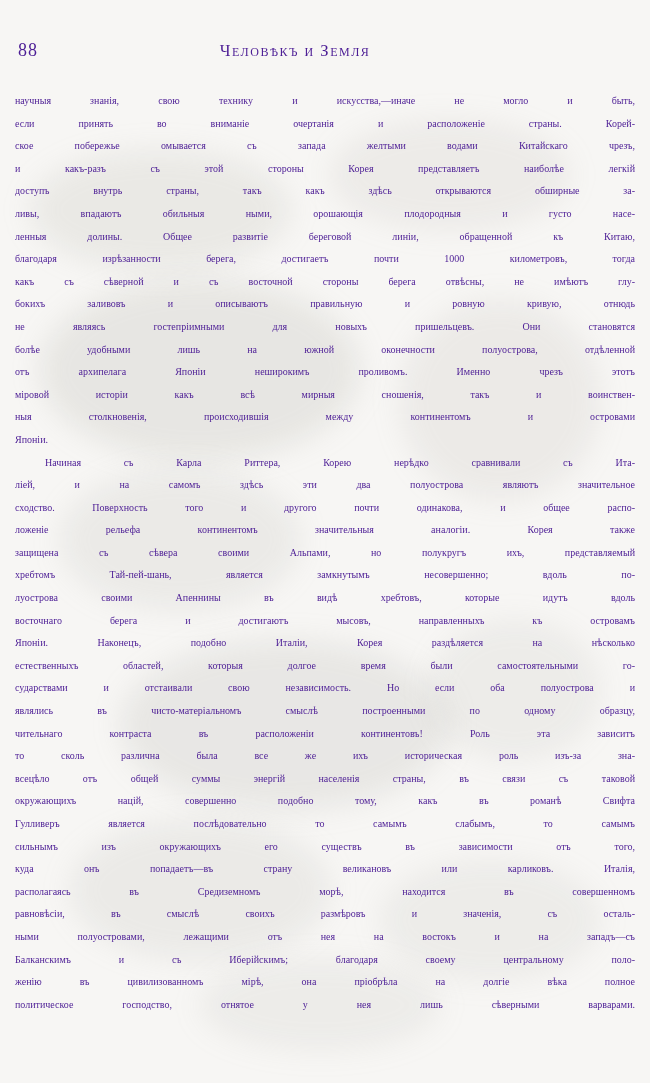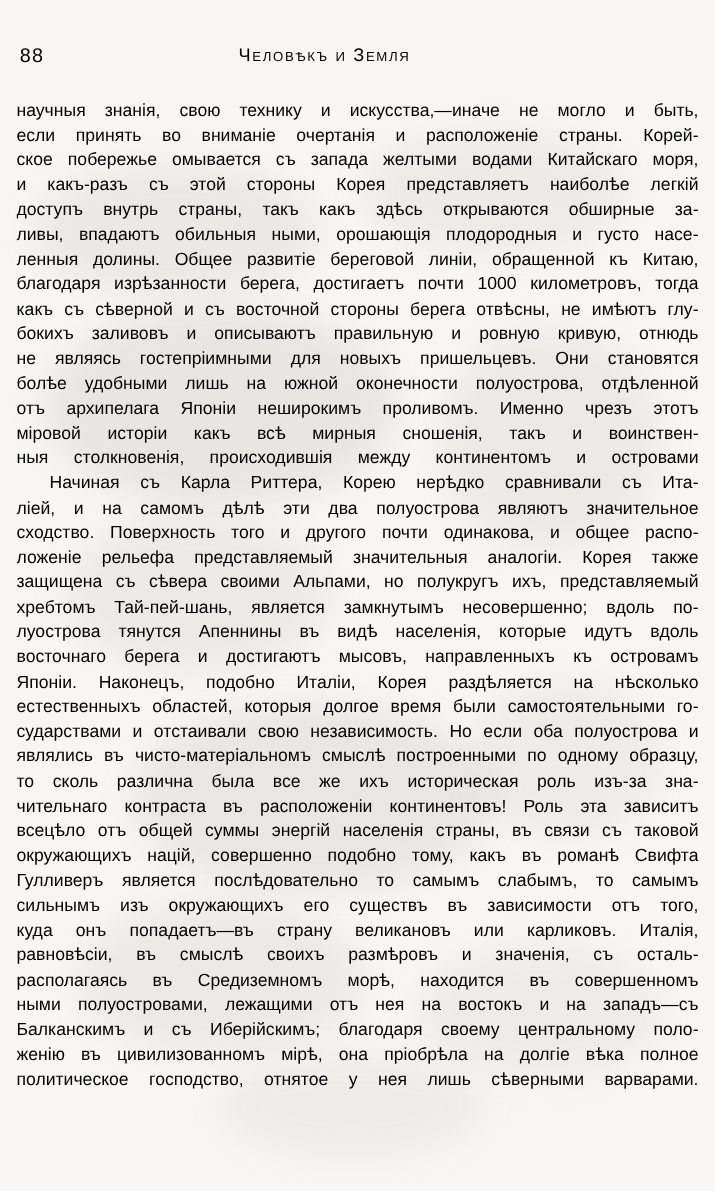--- a/index.html
+++ b/index.html
@@ -6,22 +6,22 @@
     margin: 0;
     padding: 0;
     background: #e9e9e7;
   }
   .page {
     position: relative;
     width: 650px;
     height: 1083px;
     background: #f7f6f4;
     overflow: hidden;
-    font-family: Liberation Sans, sans-serif;
-    color: #000000;
+    font-family: Liberation Serif, serif;
+    color: #4c1d95;
   }
   
   .blot {
     position: absolute;
     border-radius: 50%;
     filter: blur(14px);
     pointer-events: none;
     z-index: 1;
   }
   .b1  { left: 30px;  top: 150px; width: 260px; height: 120px; background: rgba(168,166,158,0.16); }
@@ -61,21 +61,21 @@
   .text-block {
     position: absolute;
     left: 15px;
     top: 90px;
     width: 620px;
     z-index: 2;
   }
   .line {
     height: 22.6px;
     line-height: 22.6px;
-    font-size: 16px;
+    font-size: 10px;
     text-align: justify;
     text-align-last: justify;
     overflow: hidden;
     white-space: normal;
   }
   .line.indent { padding-left: 30px; }
   .line.flush-last { text-align-last: left; }
 </style>
 </head>
 <body>
@@ -95,52 +95,53 @@
 
   <div class="header-row">
     <span class="page-number">88</span>
     <div class="running-title">Человѣкъ и Земля</div>
   </div>
 
   <div class="text-block">
 
   <div class="line">научныя знанія, свою технику и искусства,—иначе не могло и быть,</div>
       <div class="line">если принять во вниманіе очертанія и расположеніе страны. Корей-</div>
-      <div class="line">ское побережье омывается съ запада желтыми водами Китайскаго моря,</div>
+      <div class="line">ское побережье омывается съ запада желтыми водами Китайскаго чрезъ,</div>
       <div class="line">и какъ-разъ съ этой стороны Корея представляетъ наиболѣе легкій</div>
       <div class="line">доступъ внутрь страны, такъ какъ здѣсь открываются обширные за-</div>
       <div class="line">ливы, впадаютъ обильныя ными, орошающія плодородныя и густо насе-</div>
       <div class="line">ленныя долины. Общее развитіе береговой линіи, обращенной къ Китаю,</div>
       <div class="line">благодаря изрѣзанности берега, достигаетъ почти 1000 километровъ, тогда</div>
       <div class="line">какъ съ сѣверной и съ восточной стороны берега отвѣсны, не имѣютъ глу-</div>
       <div class="line">бокихъ заливовъ и описываютъ правильную и ровную кривую, отнюдь</div>
       <div class="line">не являясь гостепріимными для новыхъ пришельцевъ. Они становятся</div>
       <div class="line">болѣе удобными лишь на южной оконечности полуострова, отдѣленной</div>
       <div class="line">отъ архипелага Японіи неширокимъ проливомъ. Именно чрезъ этотъ</div>
       <div class="line">міровой исторіи какъ всѣ мирныя сношенія, такъ и воинствен-</div>
       <div class="line">ныя столкновенія, происходившія между континентомъ и островами</div>
+      <div class="line flush-last">Японіи.</div>
       <div class="line indent">Начиная съ Карла Риттера, Корею нерѣдко сравнивали съ Ита-</div>
-      <div class="line">ліей, и на самомъ дѣлѣ эти два полуострова являютъ значительное</div>
+      <div class="line">ліей, и на самомъ здѣсь эти два полуострова являютъ значительное</div>
       <div class="line">сходство. Поверхность того и другого почти одинакова, и общее распо-</div>
-      <div class="line">ложеніе рельефа представляемый значительныя аналогіи. Корея также</div>
+      <div class="line">ложеніе рельефа континентомъ значительныя аналогіи. Корея также</div>
       <div class="line">защищена съ сѣвера своими Альпами, но полукругъ ихъ, представляемый</div>
       <div class="line">хребтомъ Тай-пей-шань, является замкнутымъ несовершенно; вдоль по-</div>
-      <div class="line">луострова тянутся Апеннины въ видѣ населенія, которые идутъ вдоль</div>
+      <div class="line">луострова своими Апеннины въ видѣ хребтовъ, которые идутъ вдоль</div>
       <div class="line">восточнаго берега и достигаютъ мысовъ, направленныхъ къ островамъ</div>
       <div class="line">Японіи. Наконецъ, подобно Италіи, Корея раздѣляется на нѣсколько</div>
       <div class="line">естественныхъ областей, которыя долгое время были самостоятельными го-</div>
       <div class="line">сударствами и отстаивали свою независимость. Но если оба полуострова и</div>
       <div class="line">являлись въ чисто-матеріальномъ смыслѣ построенными по одному образцу,</div>
+      <div class="line">чительнаго контраста въ расположеніи континентовъ! Роль эта зависитъ</div>
       <div class="line">то сколь различна была все же ихъ историческая роль изъ-за зна-</div>
-      <div class="line">чительнаго контраста въ расположеніи континентовъ! Роль эта зависитъ</div>
       <div class="line">всецѣло отъ общей суммы энергій населенія страны, въ связи съ таковой</div>
       <div class="line">окружающихъ націй, совершенно подобно тому, какъ въ романѣ Свифта</div>
       <div class="line">Гулливеръ является послѣдовательно то самымъ слабымъ, то самымъ</div>
       <div class="line">сильнымъ изъ окружающихъ его существъ въ зависимости отъ того,</div>
       <div class="line">куда онъ попадаетъ—въ страну великановъ или карликовъ. Италія,</div>
+      <div class="line">располагаясь въ Средиземномъ морѣ, находится въ совершенномъ</div>
       <div class="line">равновѣсіи, въ смыслѣ своихъ размѣровъ и значенія, съ осталь-</div>
-      <div class="line">располагаясь въ Средиземномъ морѣ, находится въ совершенномъ</div>
       <div class="line">ными полуостровами, лежащими отъ нея на востокъ и на западъ—съ</div>
       <div class="line">Балканскимъ и съ Иберійскимъ; благодаря своему центральному поло-</div>
       <div class="line">женію въ цивилизованномъ мірѣ, она пріобрѣла на долгіе вѣка полное</div>
       <div class="line">политическое господство, отнятое у нея лишь сѣверными варварами.</div>
     </div>
 </div>
 
 </body></html>

